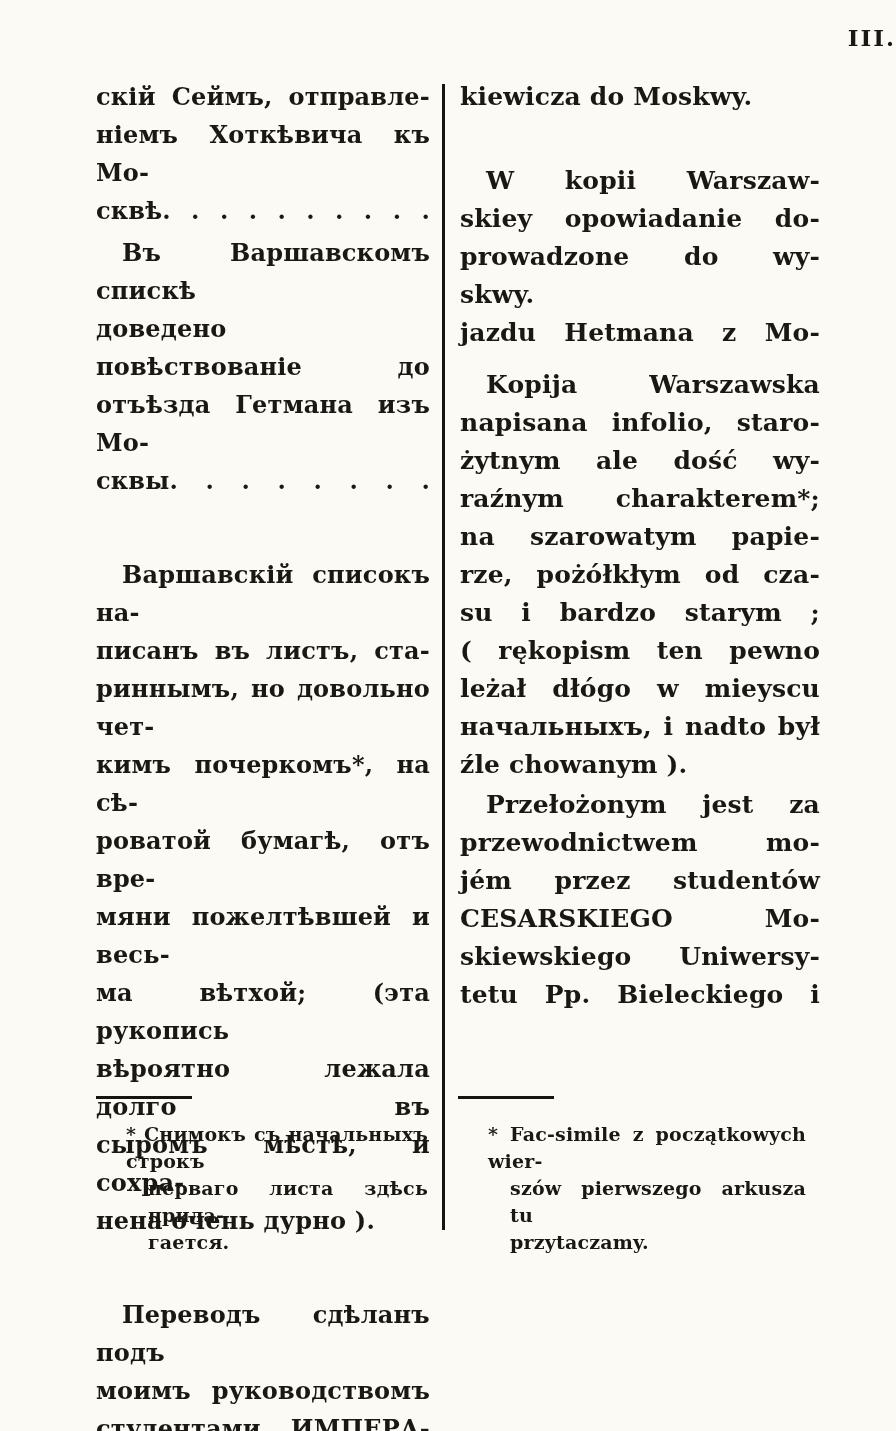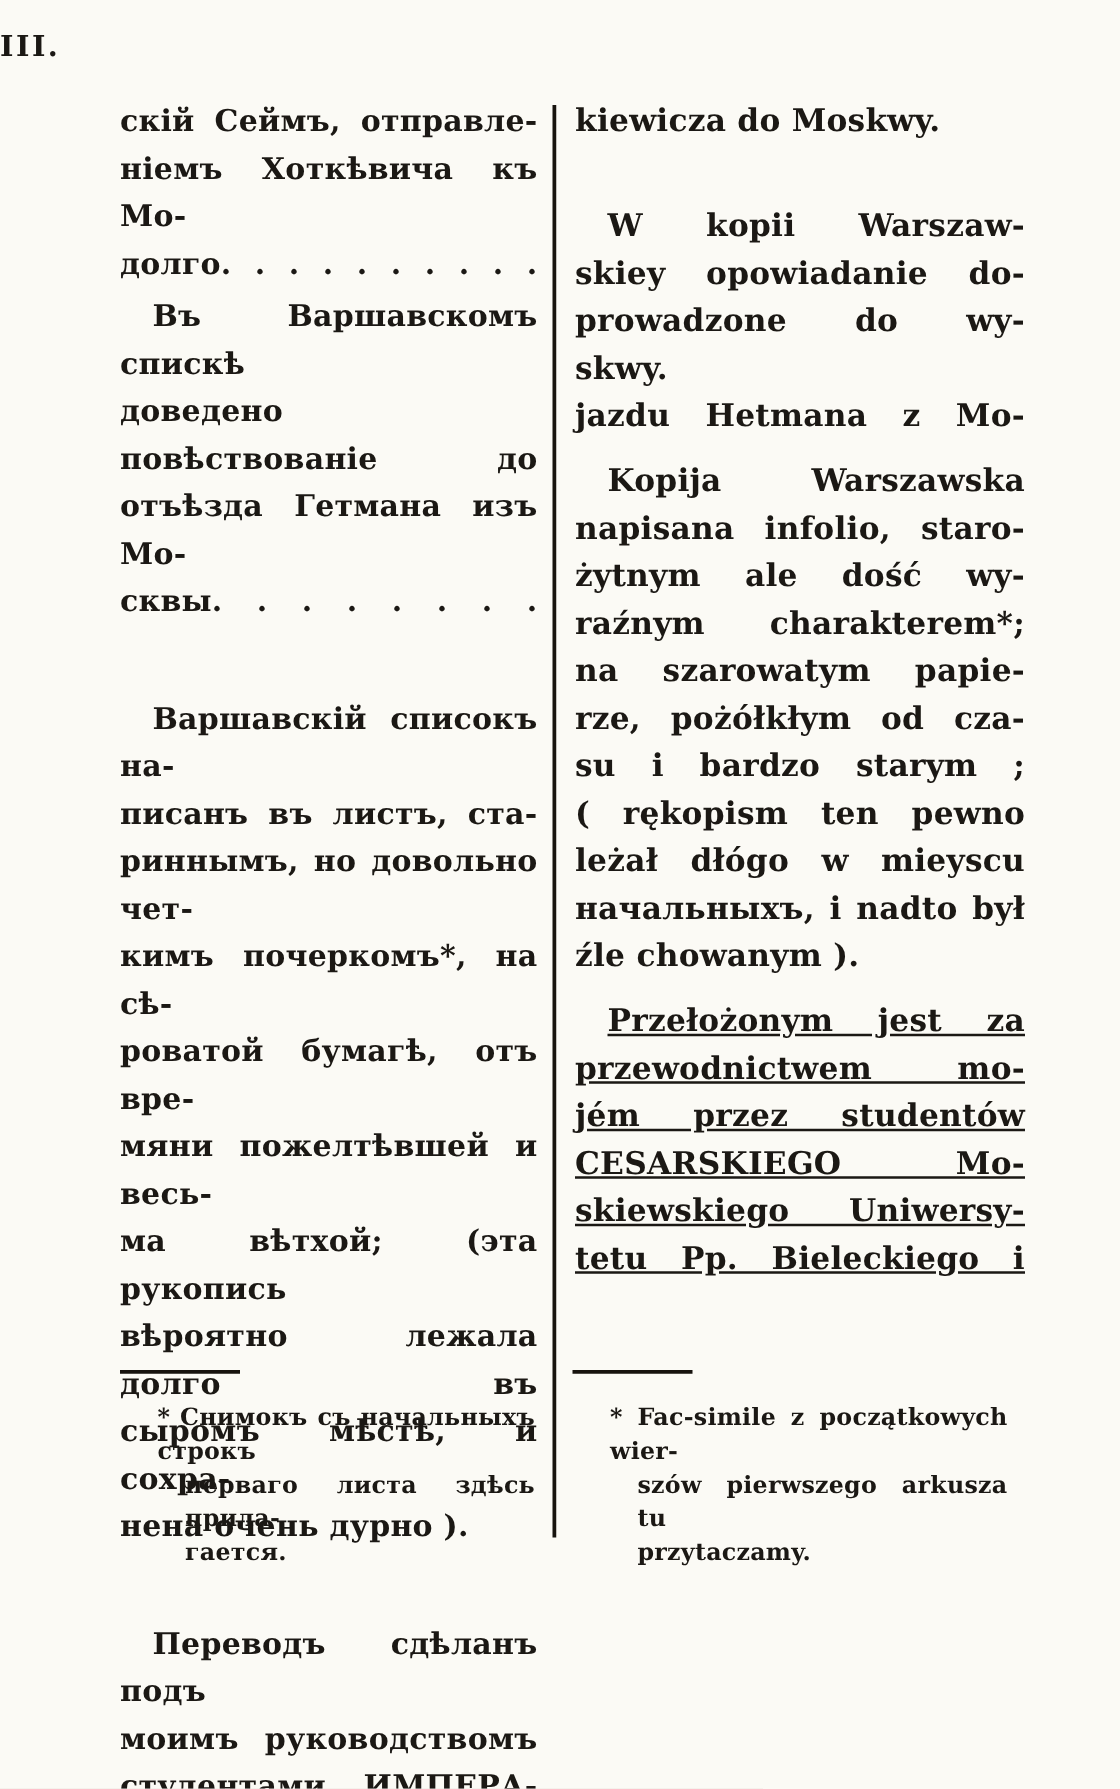--- a/index.html
+++ b/index.html
@@ -15,21 +15,21 @@
     background: #fbfaf5;
     font-family: "DejaVu Serif", serif;
     color: #1b1814;
     overflow: hidden;
   }
   .pagenum {
     position: absolute;
     top: 24px;
     left: 0;
     right: 0;
-    text-align: left;
+    text-align: right;
     font-size: 23px;
     font-weight: bold;
     letter-spacing: 2px;
   }
   .col {
     position: absolute;
     top: 78px;
   }
   .col-left {
     left: 96px;
@@ -86,21 +86,21 @@
 <body>
 
 <div class="page">
 
   <div class="pagenum">III.</div>
 
   <div class="col col-left" id="col-left">
       <div class="block">
         <div class="line">скій Сеймъ, отправле-</div>
         <div class="line">ніемъ Хоткѣвича къ Мо-</div>
-        <div class="line">долго. .  .  .  .  .  .  .  .  .</div>
+        <div class="line">сквѣ. .  .  .  .  .  .  .  .  .</div>
       </div>
       <div class="block" style="margin-top: 4px;">
         <div class="line indent">Въ Варшавскомъ спискѣ</div>
         <div class="line">доведено повѣствованіе до</div>
         <div class="line">отъѣзда Гетмана изъ Мо-</div>
         <div class="line">сквы. .  .  .  .  .  .  .</div>
       </div>
       <div class="block" style="margin-top: 56px;">
         <div class="line indent">Варшавскій списокъ на-</div>
         <div class="line">писанъ въ листъ, ста-</div>
@@ -139,21 +139,21 @@
         <div class="line">żytnym ale dość wy-</div>
         <div class="line">raźnym charakterem*;</div>
         <div class="line">na szarowatym papie-</div>
         <div class="line">rze, pożółkłym od cza-</div>
         <div class="line">su i bardzo starym ;</div>
         <div class="line">( rękopism ten pewno</div>
         <div class="line">leżał dłógo w mieyscu</div>
         <div class="line">начальныхъ, i nadto był</div>
         <div class="line no-just">źle chowanym ).</div>
       </div>
-      <div class="block" style="margin-top: 14px; text-decoration: underline;">
+      <div class="block" style="margin-top: 2px;">
         <div class="line indent">Przełożonym jest za</div>
         <div class="line">przewodnictwem mo-</div>
         <div class="line">jém przez studentów</div>
         <div class="line">CESARSKIEGO Mo-</div>
         <div class="line">skiewskiego Uniwersy-</div>
         <div class="line">tetu Pp. Bieleckiego i</div>
       </div>
     </div>
 
   <div class="fn fn-left">

